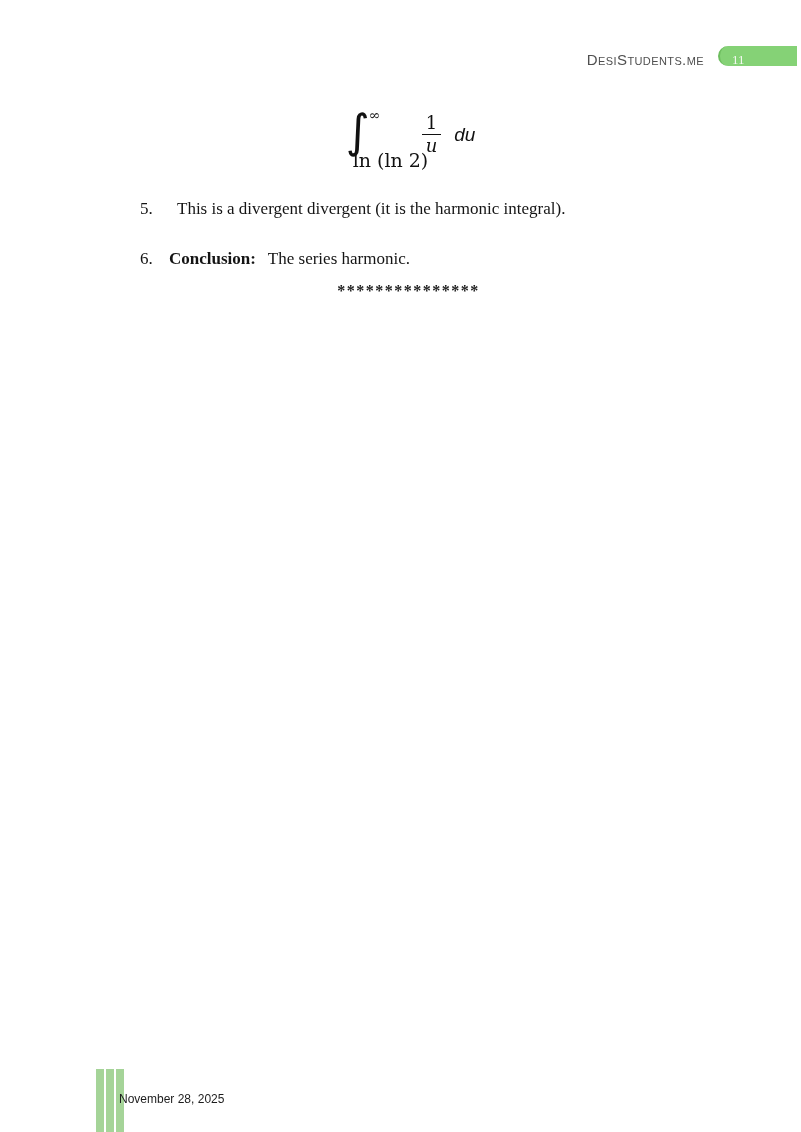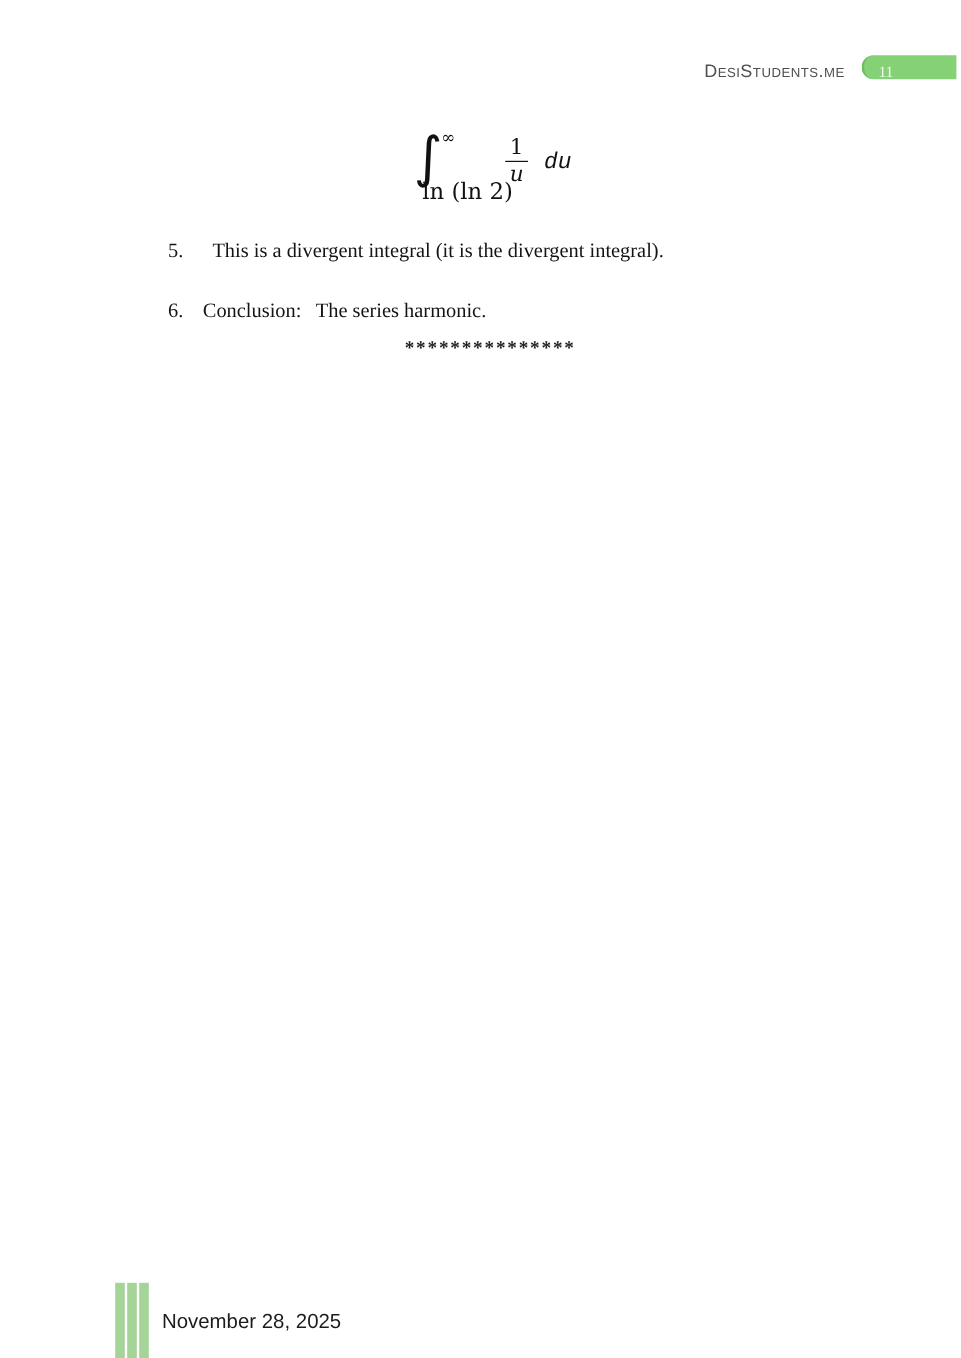--- a/index.html
+++ b/index.html
@@ -103,37 +103,37 @@
   }
   .frac-num { line-height: 1.15; padding: 0 4px; }
   .frac-den {
     border-top: 1.6px solid #111;
     line-height: 1.25;
     padding: 0 4px;
     font-style: italic;
   }
   .differential {
     margin-left: 5px;
-    font-family: Liberation Mono, monospace;
+    font-family: Liberation Sans, sans-serif;
     font-style: italic;
     font-size: 19px;
     color: #111;
   }
 
   
   .list {
     position: absolute;
     left: 120px;
     top: 179px;
     font-size: 17px;
     line-height: 1.15;
   }
   .list-item { display: flex; margin-bottom: 14px; }
   .item-number { width: 25px; flex: none; }
-  .item-text .bold { font-weight: normal; }
+  .item-text .bold { font-weight: bold; }
 
   
   .separator {
     position: absolute;
     top: 270px;
     left: 0;
     right: 0;
     text-align: center;
     font-size: 16px;
     font-weight: bold;
@@ -153,23 +153,22 @@
   .footer-line {
     width: 3px;
     height: 100%;
     background: var(--footer-line-green, #a5d498);
   }
   .footer-date {
     position: absolute;
     left: 107px;
     top: 1080px;
     font-family: "Liberation Sans", sans-serif;
-    font-size: 17px;
+    font-size: 12px;
     color: #1c1c1c;
-    margin-left: 16px;
   }
 </style>
 </head>
 <body>
 
 <div class="page">
 
   <div class="header">
     <span class="site-name">DesiStudents.me</span>
     <div class="page-badge">
@@ -186,21 +185,21 @@
     <div class="fraction">
       <span class="frac-num">1</span>
       <span class="frac-den">u</span>
     </div>
     <span class="differential">du</span>
   </div>
 
   <div class="list">
     <div class="list-item">
       <span class="item-number">5.</span>
-      <span class="item-text"><span class="bold"></span><span>This is a divergent integral (it is the divergent integral).</span></span>
+      <span class="item-text"><span class="bold"></span><span>This is a divergent divergent (it is the harmonic integral).</span></span>
     </div>
     <div class="list-item">
       <span class="item-number">6.</span>
       <span class="item-text"><span class="bold">Conclusion:</span><span> The series harmonic.</span></span>
     </div>
   </div>
 
   <div class="separator">***************</div>
 
   <div class="footer-lines">

